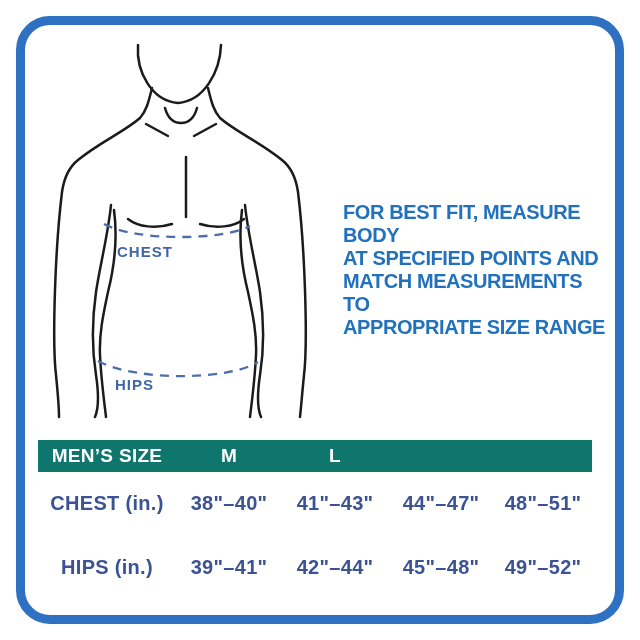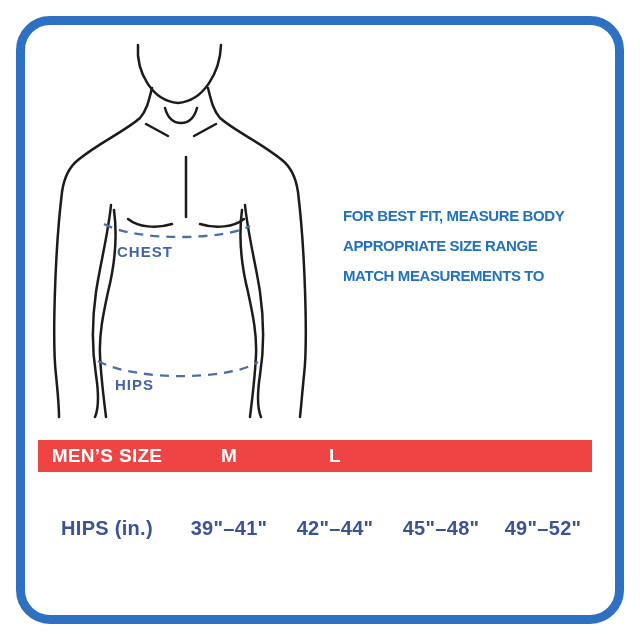--- a/index.html
+++ b/index.html
@@ -28,51 +28,51 @@
     font: bold 15px "Liberation Sans", sans-serif;
     fill: #4166a8;
     letter-spacing: 1px;
   }
   .instructions {
     position: absolute;
     left: 343px; top: 201px;
     width: 262px;
     color: #2171bc;
     font-weight: bold;
-    font-size: 15px;
-    line-height: 30px;
+    font-size: 20px;
+    line-height: 23px;
     letter-spacing: -0.4px;
   }
   .size-table {
     position: absolute;
     left: 38px; top: 440px;
     width: 554px;
   }
   .table-row {
     display: grid;
     grid-template-columns: 138px 106px 106px 106px 98px;
     align-items: center;
   }
   .header-bar {
-    background: #ef4444;
+    background: #0f766e;
     height: 32px;
     color: #ffffff;
     font-weight: bold;
     font-size: 19px;
     letter-spacing: 0.3px;
   }
   .data-row {
     height: 32px;
     color: #3b5394;
     font-weight: bold;
     font-size: 20px;
     letter-spacing: 0.3px;
   }
   .data-row.first { margin-top: 15px; }
-  .data-row.second { margin-top: 40px; }
+  .data-row.second { margin-top: 32px; }
   .cell { text-align: center; }
 </style>
 </head>
 <body>
 
 <div class="frame"></div>
 
 <svg class="figure-svg" viewBox="0 0 300 400">
   <g fill="none" stroke="#1b1b1b" stroke-width="2.5" stroke-linecap="round">
 
@@ -102,29 +102,37 @@
   <g fill="none" stroke="#4d6fa9" stroke-width="2.3" stroke-dasharray="9 7">
     <path d="M76,204 C110,222 196,220 222,206"></path>
     <path d="M70,341 C110,362 202,360 230,342"></path>
   </g>
   <text class="measure-label" x="89" y="237">CHEST</text>
   <text class="measure-label" x="87" y="370">HIPS</text>
 </svg>
 
 <div class="instructions">
   <div>FOR BEST FIT, MEASURE BODY</div>
+  <div>AT SPECIFIED POINTS AND</div>
+  <div>MATCH MEASUREMENTS TO</div>
   <div>APPROPRIATE SIZE RANGE</div>
-  <div>MATCH MEASUREMENTS TO</div>
 </div>
 
 <div class="size-table">
   <div class="table-row header-bar">
     <div class="cell">MEN’S SIZE</div>
     <div class="cell">M</div>
     <div class="cell">L</div>
+  </div>
+  <div class="table-row data-row first">
+    <div class="cell">CHEST (in.)</div>
+    <div class="cell">38"–40"</div>
+    <div class="cell">41"–43"</div>
+    <div class="cell">44"–47"</div>
+    <div class="cell">48"–51"</div>
   </div>
   <div class="table-row data-row second">
     <div class="cell">HIPS (in.)</div>
     <div class="cell">39"–41"</div>
     <div class="cell">42"–44"</div>
     <div class="cell">45"–48"</div>
     <div class="cell">49"–52"</div>
   </div>
 </div>
 

